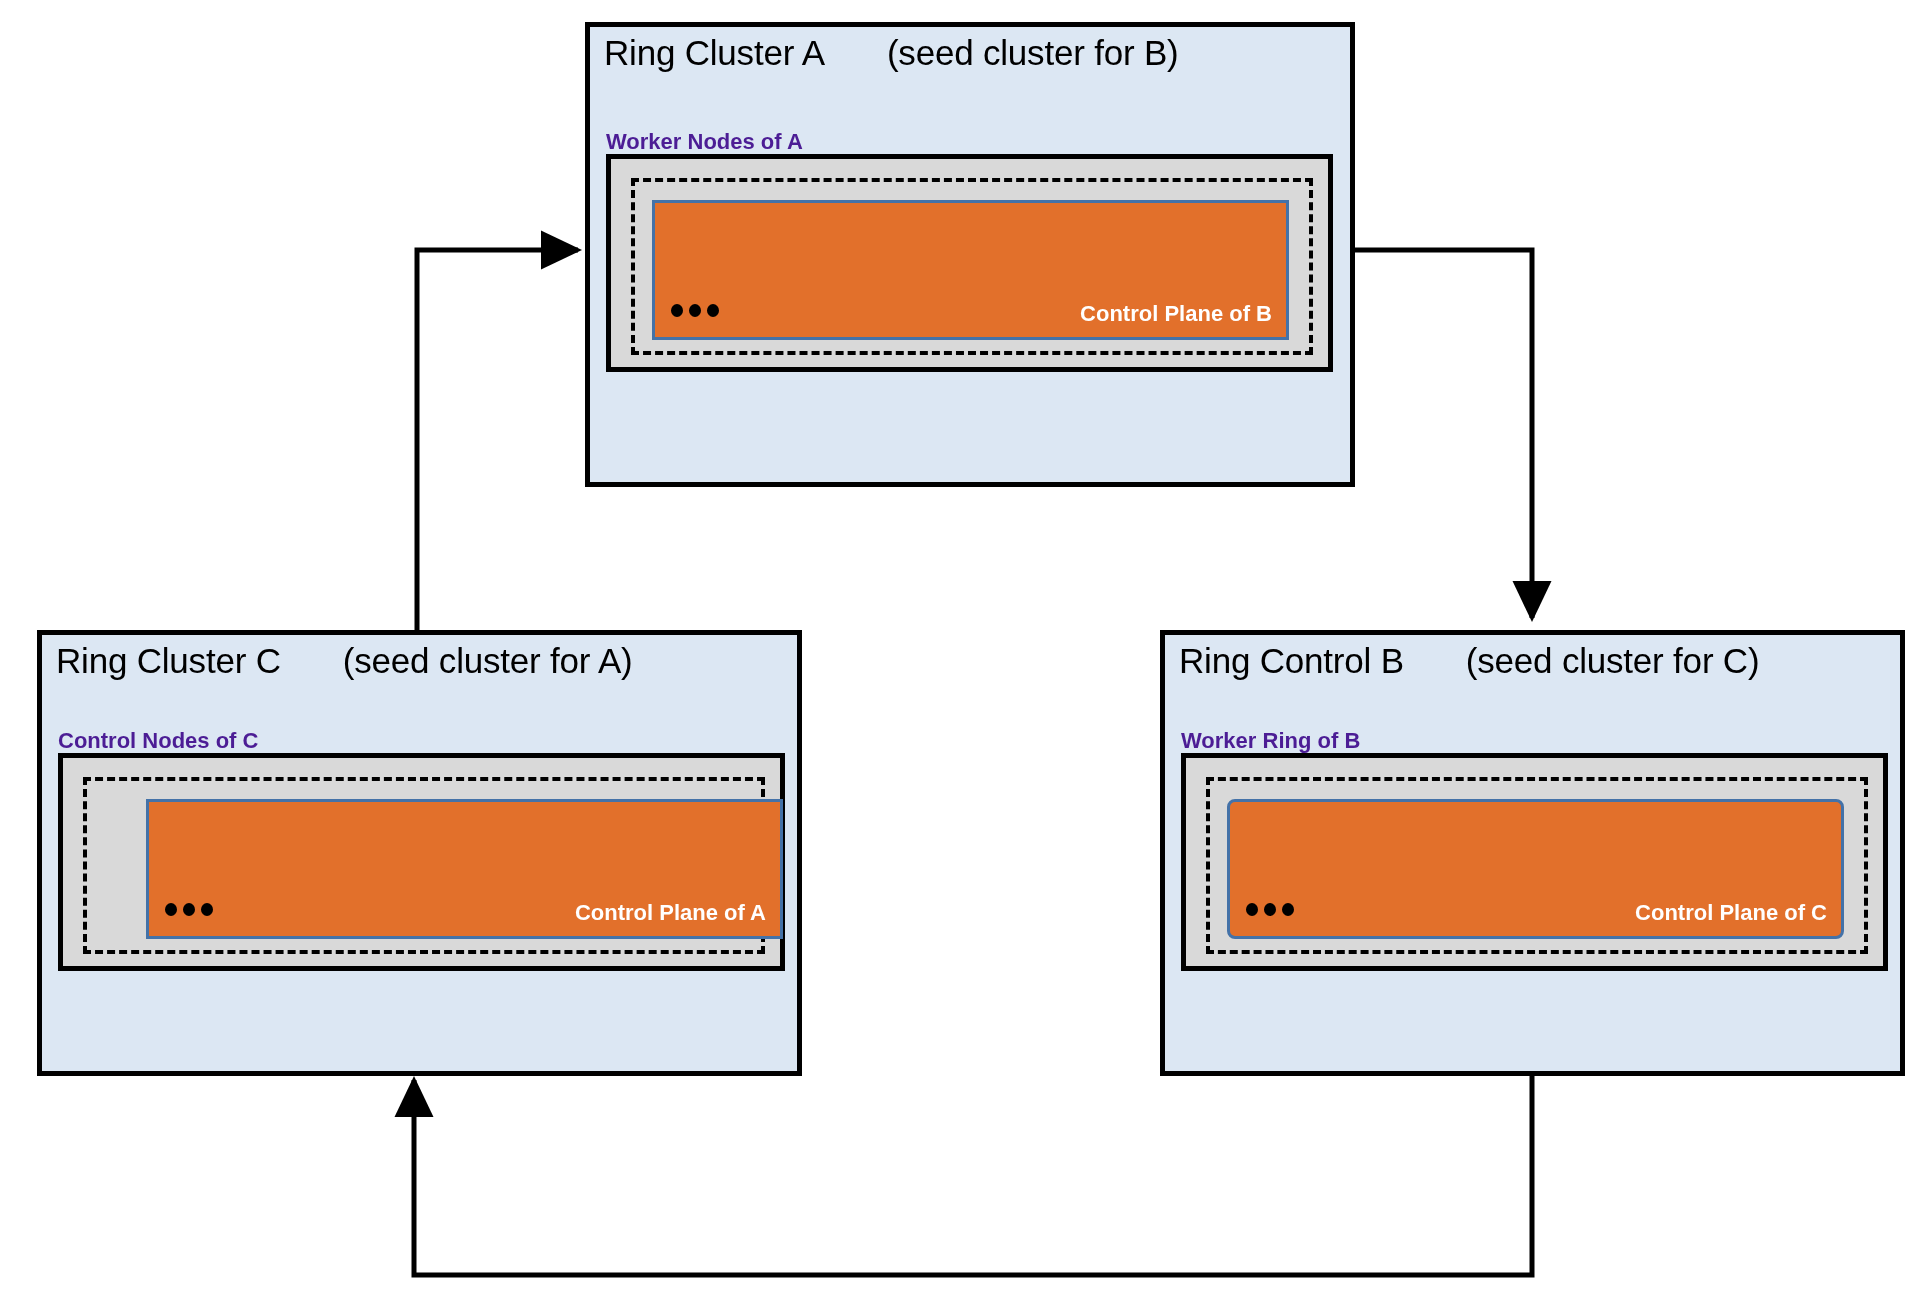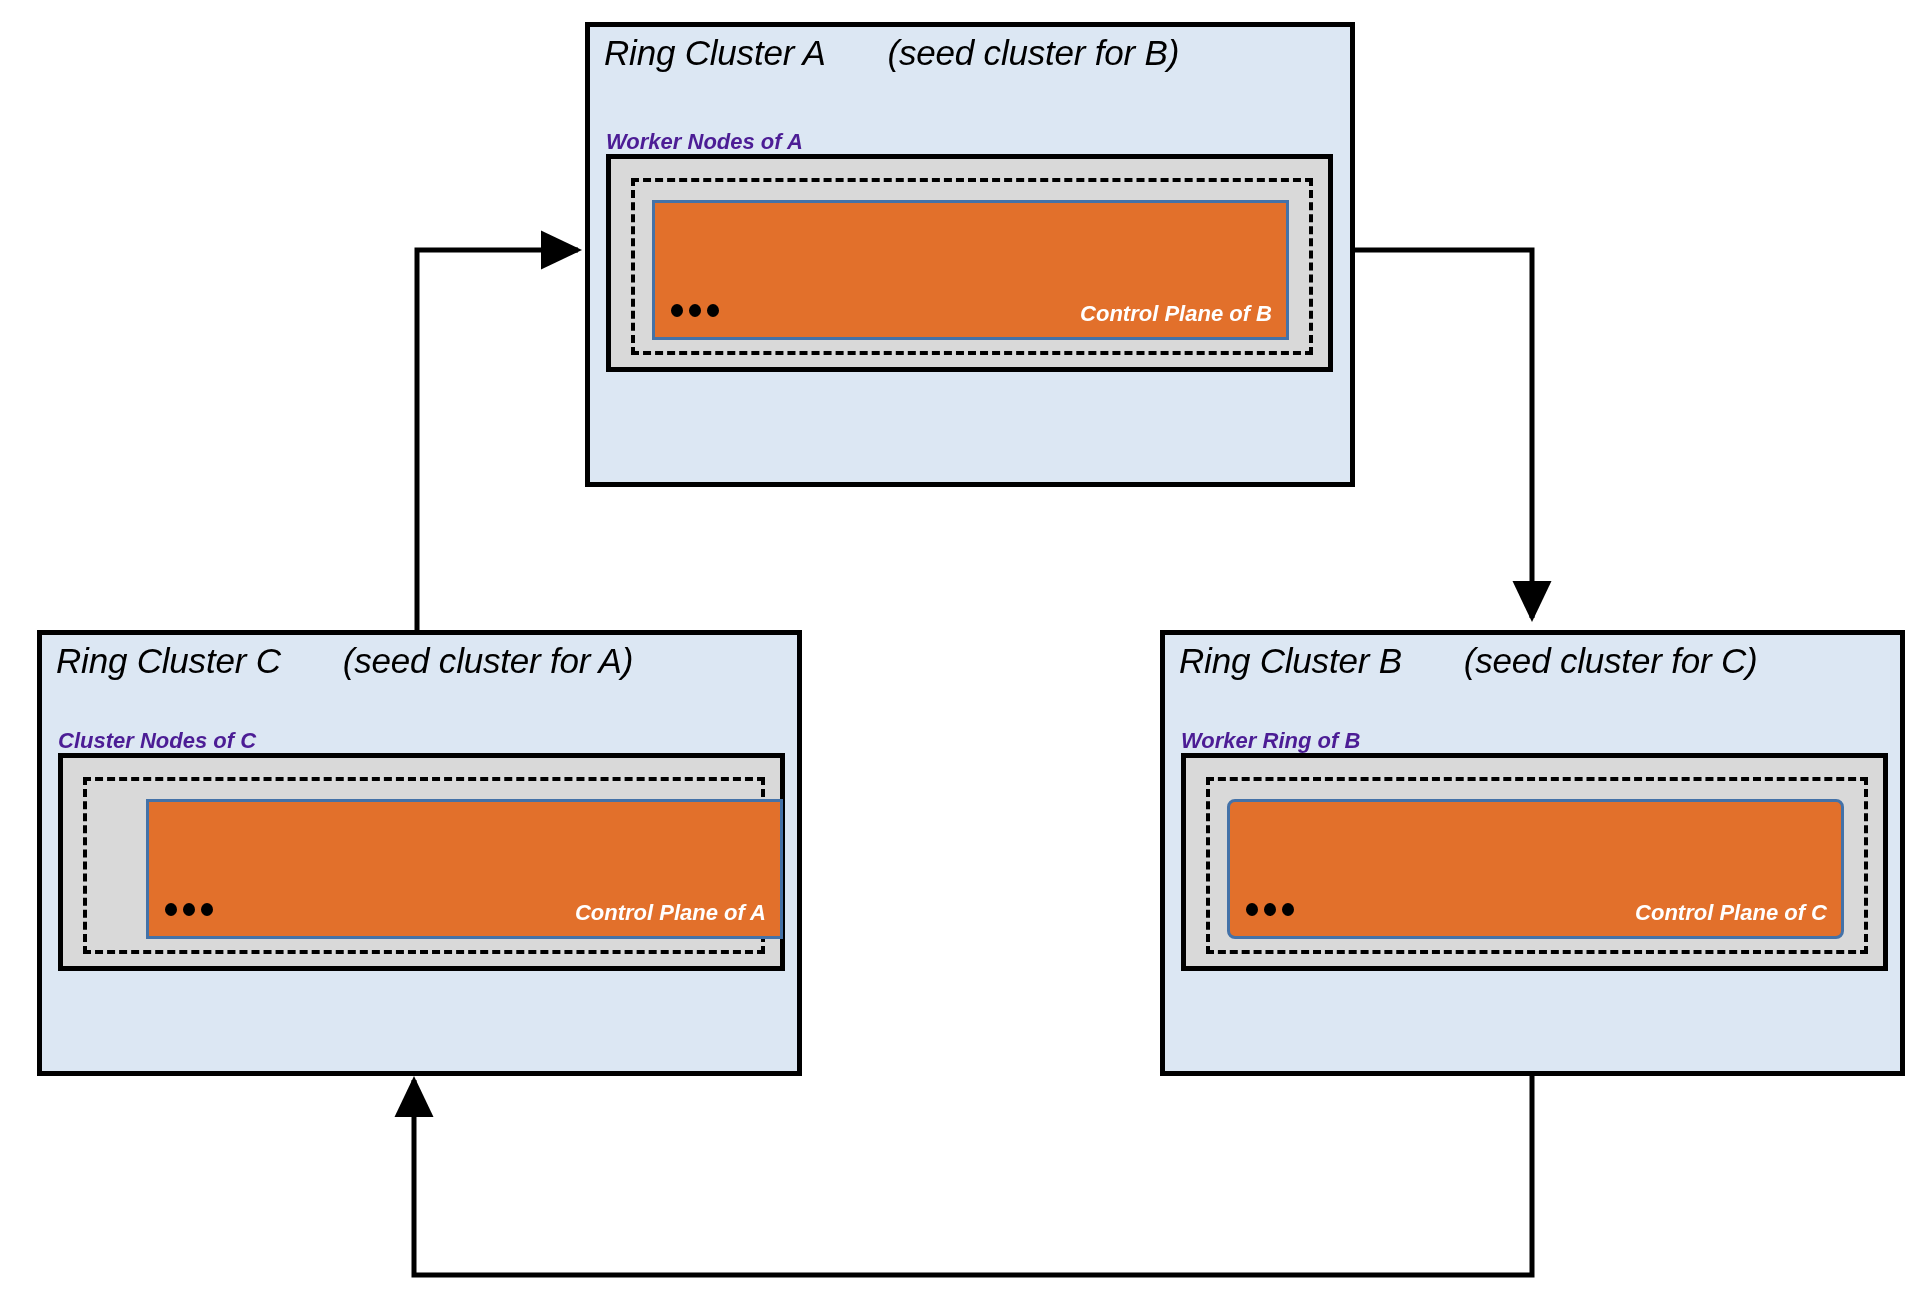--- a/index.html
+++ b/index.html
@@ -9,21 +9,20 @@
   }
   body {
     font-family: "Liberation Sans", sans-serif;
   }
   #canvas {
     position: relative;
     width: 1924px;
     height: 1306px;
     background: #ffffff;
     overflow: hidden;
-    font-style: italic;
   }
 
   
   .cluster {
     position: absolute;
     background: #dce7f3;
     border: 5px solid #000000;
     box-sizing: border-box;
   }
   .cluster-title {
@@ -139,39 +138,39 @@
           <div class="cp-label">Control Plane of B</div>
         </div>
       </div>
     </div>
   </div>
 
   <div class="cluster" style="left:37px; top:630px; width:765px; height:446px;">
     <div class="cluster-title">
       <span>Ring Cluster C</span><span class="seed">(seed cluster for A)</span>
     </div>
-    <div class="worker-label" style="top:93px;">Cluster Nodes of C</div>
+    <div class="worker-label" style="top:93px;">Control Nodes of C</div>
 
     <div class="worker-box" style="left:16px; top:118px; width:727px; height:218px;">
       <div class="dashed-box" style="left:20px; top:19px; width:682px; height:177px;">
         <div class="control-plane" style="left:17px; top:18px; width:637px; height:140px;margin-left:42px;">
           <div class="ellipsis-dots">
             <i></i>
               <i></i>
               <i></i>
           </div>
           <div class="cp-label">Control Plane of A</div>
         </div>
       </div>
     </div>
   </div>
 
   <div class="cluster" style="left:1160px; top:630px; width:745px; height:446px;">
     <div class="cluster-title">
-      <span>Ring Cluster B</span><span class="seed">(seed cluster for C)</span>
+      <span>Ring Control B</span><span class="seed">(seed cluster for C)</span>
     </div>
     <div class="worker-label" style="top:93px;">Worker Ring of B</div>
 
     <div class="worker-box" style="left:16px; top:118px; width:707px; height:218px;">
       <div class="dashed-box" style="left:20px; top:19px; width:662px; height:177px;">
         <div class="control-plane" style="left:17px; top:18px; width:617px; height:140px;border-radius:8px;">
           <div class="ellipsis-dots">
             <i></i>
               <i></i>
               <i></i>

